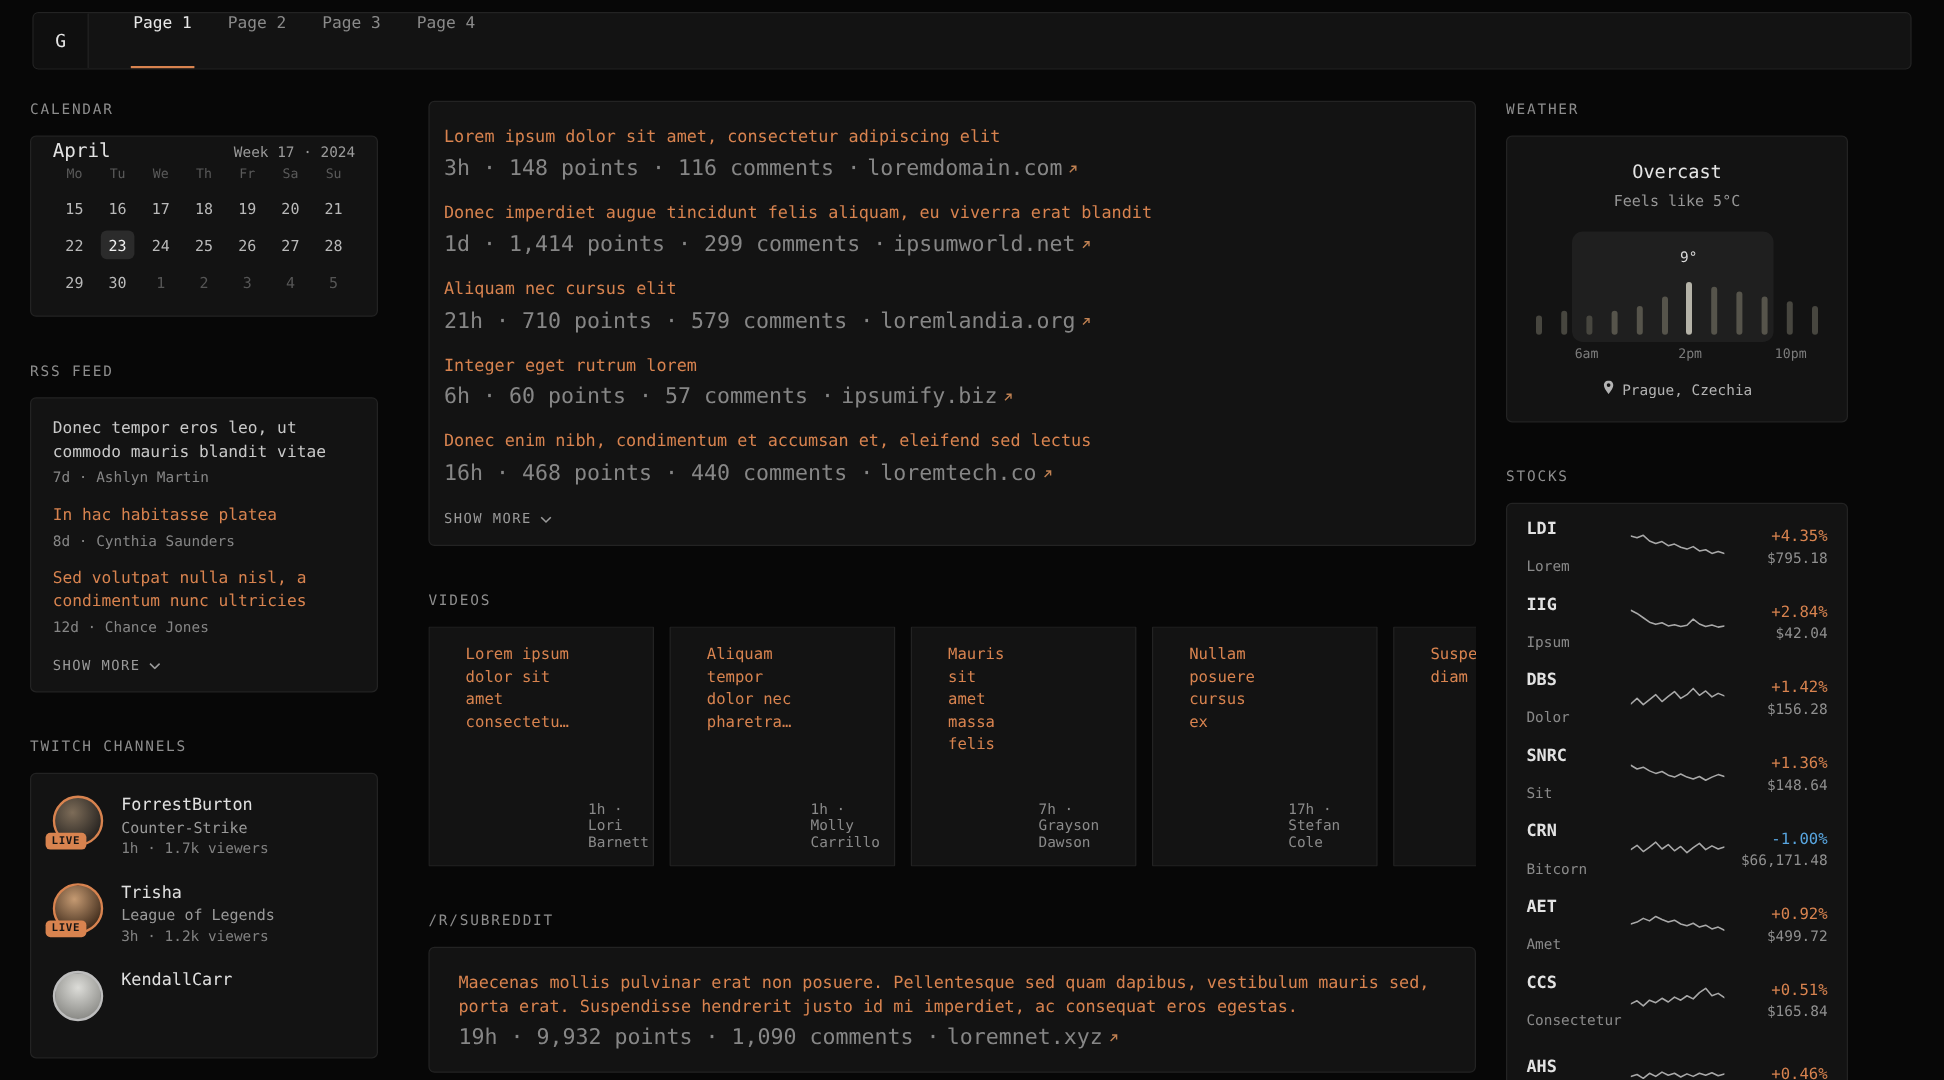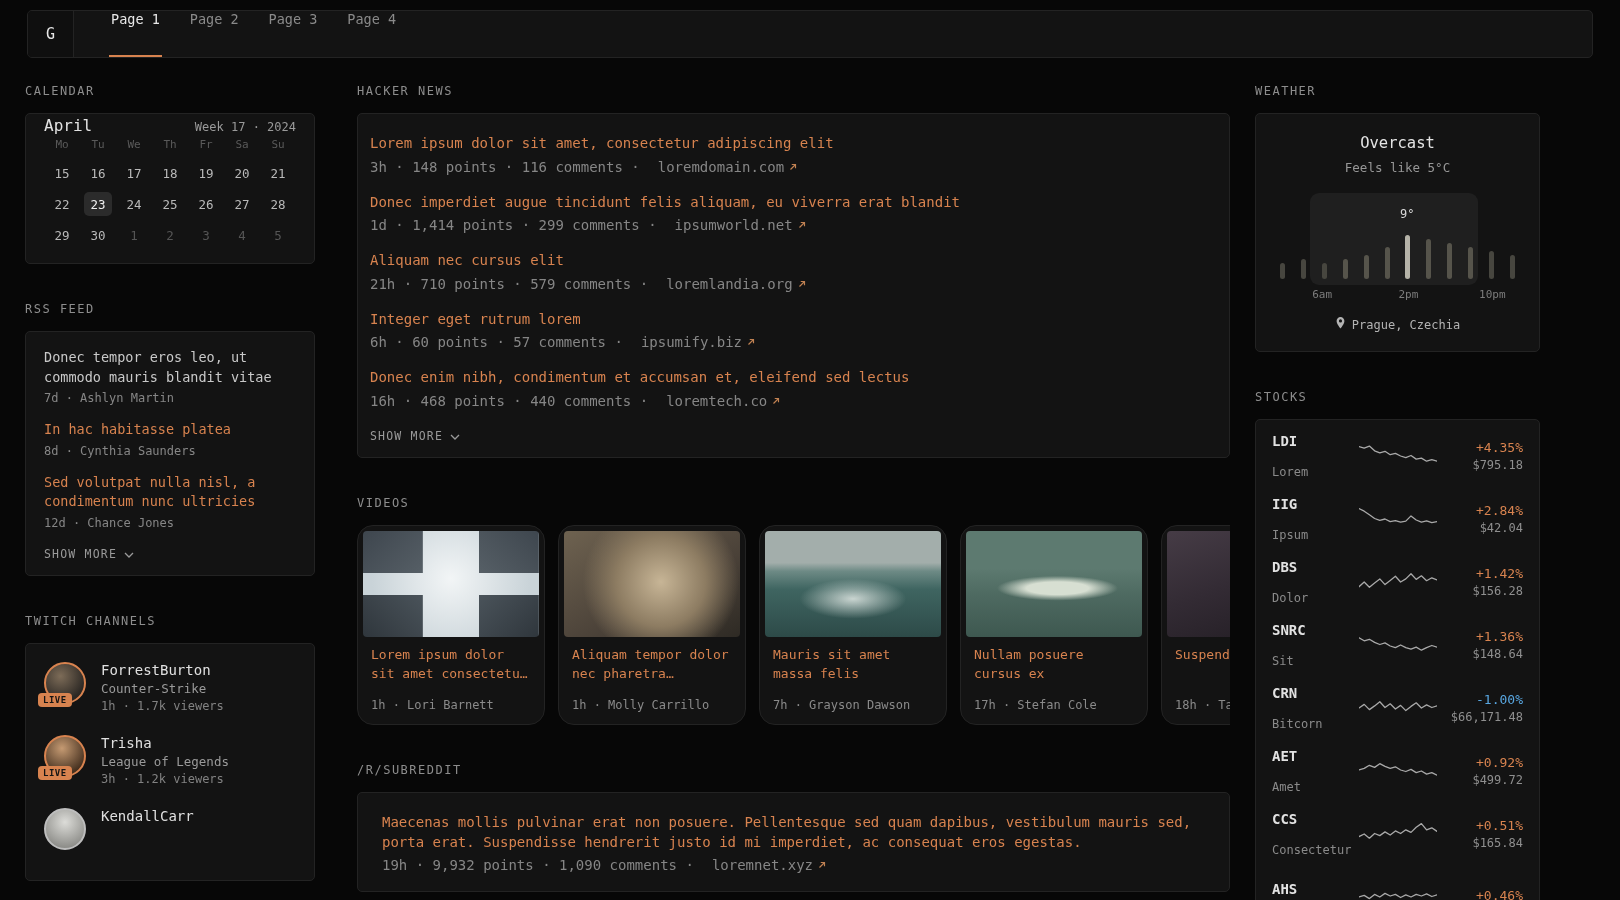--- a/index.html
+++ b/index.html
@@ -86,29 +86,29 @@
   .av-1{background:radial-gradient(circle at 42% 30%,#c59a72,#45301f 75%)}
   .av-2{background:radial-gradient(circle at 50% 32%,#dcdcd8,#8e8e8a 78%);border-color:#bdbdbd}
   .tw-name{font-size:14px;color:#e0e0e0}
   .tw-cat{font-size:12.5px;color:#9a9a9a;margin-top:3px}
   .tw-meta{font-size:12px;color:#828282;margin-top:3px}
 
   
   .hn-card{padding:20px 12px 14px}
   .hn-item{margin-bottom:18px}
   .hn-title{display:block;font-size:14px;color:var(--accent);line-height:1.4;cursor:pointer}
-  .hn-meta{margin-top:5px;font-size:14px;color:#868686;display:flex;align-items:center;gap:18px}
+  .hn-meta{margin-top:5px;font-size:18px;color:#868686;display:flex;align-items:center;gap:6px}
   .domain-link{display:inline-flex;align-items:center;gap:4px;color:#868686;cursor:pointer}
   .ext svg{stroke:#c08152}
   .sub-card{padding:20px 24px 18px}
 
   
   .video-strip{display:flex;gap:13px;overflow:hidden;width:873px;margin-top:1px}
   .video-card{width:188px;flex:none;background:var(--card);border:1px solid var(--border);
-    border-radius:16px;padding:5px 5px 0;display:flex;flex-direction:column;height:200px;cursor:pointer}
+    border-radius:1px;padding:5px 22px 0;display:flex;flex-direction:row;height:200px;cursor:pointer}
   .thumb{height:106px;border-radius:4px;flex:none}
   .v-title{padding:9px 8px 0;font-size:13px;line-height:1.45;color:var(--accent)}
   .v-meta{margin-top:auto;padding:6px 8px 12px;font-size:12px;color:#8a8a8a}
   .th-0{background:
     linear-gradient(135deg,#3e464e,#565f66) 0 0/34% 40% no-repeat,
     linear-gradient(225deg,#3e464e,#565f66) 100% 0/34% 40% no-repeat,
     linear-gradient(45deg,#2f363c,#4a535a) 0 100%/34% 40% no-repeat,
     linear-gradient(315deg,#2f363c,#4a535a) 100% 100%/34% 40% no-repeat,
     radial-gradient(circle at 50% 45%,#f2f5f6,#c9d3d8 75%)}
   .th-1{background:
@@ -279,21 +279,20 @@
             <div class="tw-meta"></div>
           </div>
         </div>
       </div>
     </section>
   </div>
 
   <div class="col-mid">
 
     <section class="section">
-      <h2 class="section-title">HACKER NEWS</h2>
       <div class="card hn-card">
 
         <div class="hn-item">
           <a class="hn-title">Lorem ipsum dolor sit amet, consectetur adipiscing elit</a>
           <div class="hn-meta">
             <span>3h · 148 points · 116 comments ·</span>
             <a class="domain-link">
               <span>loremdomain.com</span>
               <span class="ext"><svg width="10" height="10" viewBox="0 0 12 12" fill="none">
                     <path d="M3 9L9 3M4.5 3H9v4.5" stroke-width="1.4"></path>

